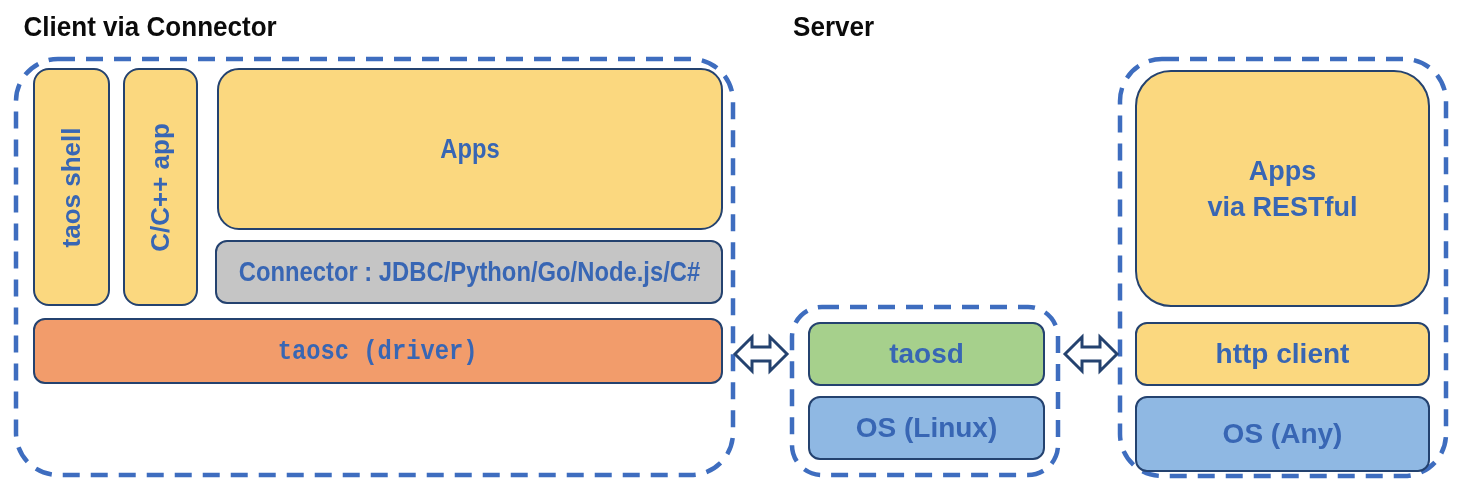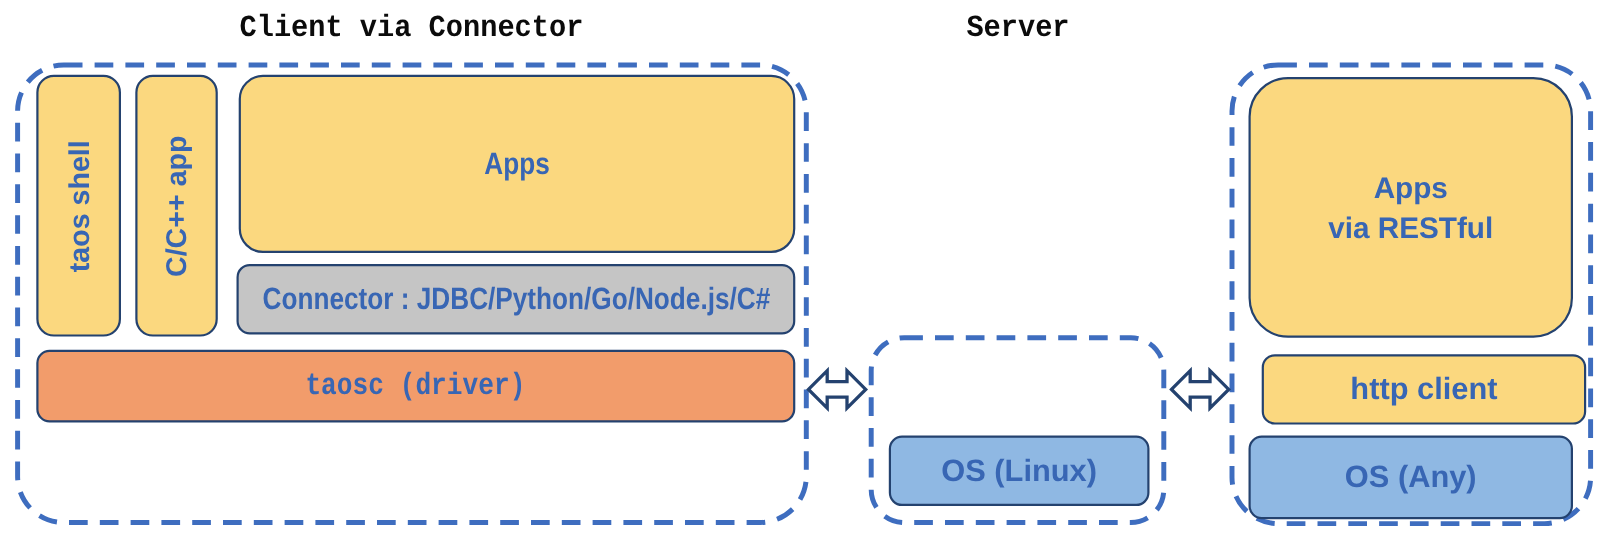--- a/index.html
+++ b/index.html
@@ -26,26 +26,24 @@
     overflow: hidden;
   }
   .svg-layer {
     position: absolute;
     left: 0; top: 0;
     width: 1467px; height: 498px;
     pointer-events: none;
   }
   .title {
     position: absolute;
-    text-align: center;
     font-weight: bold;
     font-size: 28px;
     color: var(--titleblack);
     white-space: nowrap;
-    font-family: Liberation Mono, monospace;
   }
   .title > span { display: inline-block; transform: scaleX(0.93); transform-origin: center; }
   .box {
     position: absolute;
     border: 2.5px solid var(--navy);
     box-sizing: border-box;
     display: flex;
     align-items: center;
     justify-content: center;
     font-weight: bold;
@@ -97,30 +95,33 @@
   <div class="box yellow r22 cond f28" style="left:217px; top:68px; width:506px; height:162px;">
     <span>Apps</span>
   </div>
   <div class="box gray r12 cond f28" style="left:215px; top:240px; width:508px; height:64px;">
     <span>Connector : JDBC/Python/Go/Node.js/C#</span>
   </div>
   <div class="box orange r12 cond f28" style="left:33px; top:318px; width:690px; height:66px;font-family:Liberation Mono, monospace;">
     <span>taosc (driver)</span>
   </div>
 
+  <div class="box green r12 f28" style="left:808px; top:322px; width:237px; height:64px;">
+    <span>taosd</span>
+  </div>
   <div class="box blue r12 f28" style="left:808px; top:396px; width:237px; height:64px;">
     <span>OS (Linux)</span>
   </div>
 
   <div class="box yellow r36 two-line" style="left:1135px; top:70px; width:295px; height:237px;">
     <span style="white-space:normal;">
       <span style="display:block;">Apps</span>
       <span style="display:block;">via RESTful</span>
     </span>
   </div>
-  <div class="box yellow r12 f28" style="left:1135px; top:322px; width:295px; height:64px;margin-left:12px;">
+  <div class="box yellow r12 f28" style="left:1135px; top:322px; width:295px; height:64px;">
     <span>http client</span>
   </div>
   <div class="box blue r12 f28" style="left:1135px; top:396px; width:295px; height:76px;">
     <span>OS (Any)</span>
   </div>
 
 </div>
 
 </body></html>

